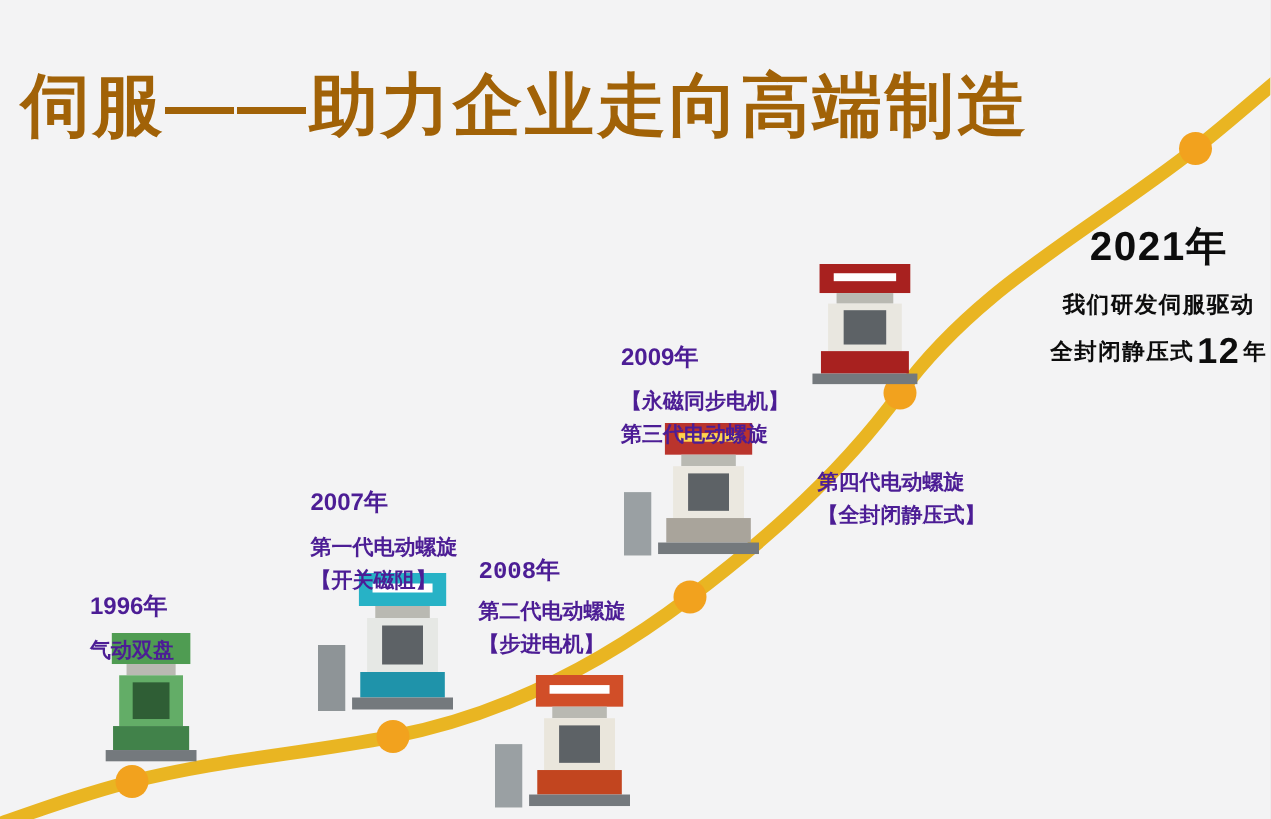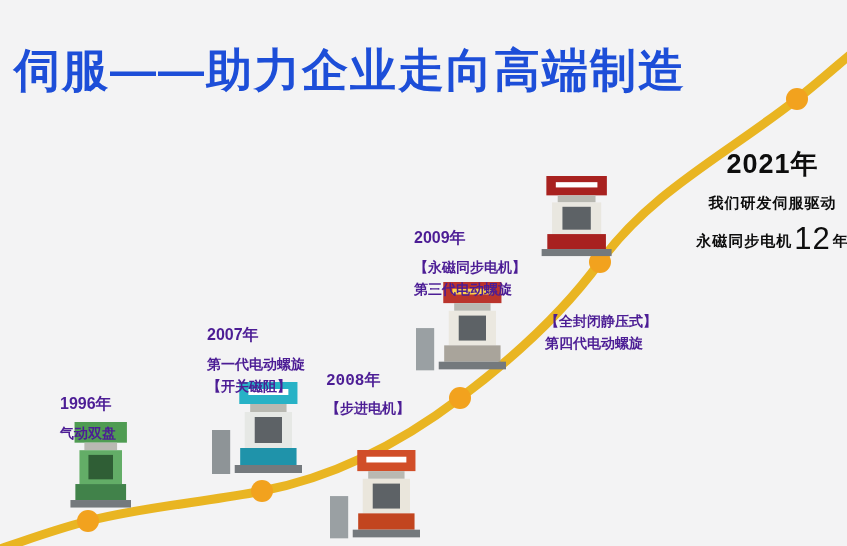--- a/index.html
+++ b/index.html
@@ -6,37 +6,37 @@
   html,body { background:#e9e9ea; }
   body { font-family:"Liberation Sans","DejaVu Sans",sans-serif; }
   .canvas {
     position:relative; width:847px; height:546px; margin:0 auto;
     background:#f3f3f4; overflow:hidden;
   }
   .curve-svg { position:absolute; left:0; top:0; width:847px; height:546px; z-index:1; }
   .title {
     position:absolute; left:14px; top:40px; z-index:4;
     font-size:46px; font-weight:800; letter-spacing:2px;
-    color:#1d4ed8; white-space:nowrap;
+    color:#a16207; white-space:nowrap;
   }
   .mtext {
     position:absolute; transform:translateX(-50%);
     text-align:left; z-index:3; color:#4c1d95; white-space:nowrap;
   }
   .myear { font-size:16px; font-weight:bold; margin-bottom:7px; }
   .mdesc { font-size:14px; font-weight:bold; line-height:22px; }
   .machine { position:absolute; z-index:2; }
   .finale {
     position:absolute; left:660px; top:146px; width:225px;
     text-align:center; z-index:3; color:#0d0d0d;
   }
   .fyear { font-size:27px; font-weight:bold; letter-spacing:1px; }
   .fline { font-size:15px; font-weight:bold; margin-top:12px; letter-spacing:1px; }
   .fline2 { font-size:15px; font-weight:bold; margin-top:8px; letter-spacing:1px; }
-  .fnum { font-size:31px; font-weight:normal; padding:0 2px; vertical-align:-3px;margin-top:11px; }
+  .fnum { font-size:24px; font-weight:bold; padding:0 2px; vertical-align:-3px;margin-top:11px; }
 </style>
 </head>
 <body>
 
 <div class="canvas">
 
   <svg class="curve-svg" viewBox="0 0 847 546" aria-hidden="true">
     <path d="M -20 556
              C 18 543, 52 530, 88 521
              C 148 506, 200 503, 262 491
@@ -80,20 +80,21 @@
     <rect x="40" y="7" width="44" height="6" fill="#ffffff"></rect>
     <rect x="42" y="22" width="40" height="8" fill="#b9b9b2"></rect>
     <rect x="36" y="30" width="52" height="36" fill="#e6e8e5"></rect>
     <rect x="47" y="35" width="30" height="26" fill="#5d6266"></rect>
     <rect x="31" y="66" width="62" height="17" fill="#1f93aa"></rect>
     <rect x="25" y="83" width="74" height="8" fill="#74797d"></rect>
   </svg>
 
   <div class="mtext" style="left:368px; top:370px;font-family:Liberation Mono, monospace;">
     <div class="myear">2008年</div>
+    <div class="mdesc">第二代电动螺旋</div>
     <div class="mdesc">【步进电机】</div>
   </div>
   <svg class="machine" style="left:330px; top:450px; width:100px; height:96px;" viewBox="0 0 110 100" preserveAspectRatio="none" aria-hidden="true">
     <rect x="0" y="48" width="20" height="44" fill="#9aa0a3"></rect>
     <rect x="30" y="0" width="64" height="22" fill="#d14e28"></rect>
     <rect x="40" y="7" width="44" height="6" fill="#ffffff"></rect>
     <rect x="42" y="22" width="40" height="8" fill="#b9b9b2"></rect>
     <rect x="36" y="30" width="52" height="36" fill="#eae6dc"></rect>
     <rect x="47" y="35" width="30" height="26" fill="#5d6266"></rect>
     <rect x="31" y="66" width="62" height="17" fill="#c2451f"></rect>
@@ -110,35 +111,35 @@
     <rect x="30" y="0" width="64" height="22" fill="#ba342c"></rect>
     <rect x="40" y="7" width="44" height="6" fill="#ffd34d"></rect>
     <rect x="42" y="22" width="40" height="8" fill="#b9b9b2"></rect>
     <rect x="36" y="30" width="52" height="36" fill="#ebe8e0"></rect>
     <rect x="47" y="35" width="30" height="26" fill="#5d6266"></rect>
     <rect x="31" y="66" width="62" height="17" fill="#a9a49b"></rect>
     <rect x="25" y="83" width="74" height="8" fill="#74797d"></rect>
   </svg>
 
   <div class="mtext" style="left:601px; top:310px;">
+    <div class="mdesc">第四代电动螺旋</div>
     <div class="mdesc">【全封闭静压式】</div>
-    <div class="mdesc">第四代电动螺旋</div>
   </div>
   <svg class="machine" style="left:518px; top:176px; width:104px; height:88px;" viewBox="0 0 110 100" preserveAspectRatio="none" aria-hidden="true">
     <rect x="0" y="48" width="20" height="44" fill="none"></rect>
     <rect x="30" y="0" width="64" height="22" fill="#a8211f"></rect>
     <rect x="40" y="7" width="44" height="6" fill="#ffffff"></rect>
     <rect x="42" y="22" width="40" height="8" fill="#b9b9b2"></rect>
     <rect x="36" y="30" width="52" height="36" fill="#e9e7e0"></rect>
     <rect x="47" y="35" width="30" height="26" fill="#5d6266"></rect>
     <rect x="31" y="66" width="62" height="17" fill="#a8211f"></rect>
     <rect x="25" y="83" width="74" height="8" fill="#74797d"></rect>
   </svg>
 
   <div class="finale">
     <div class="fyear">2021年</div>
     <div class="fline">我们研发伺服驱动</div>
     <div class="fline2">
-      <span>永磁同步电机</span><span class="fnum">12</span><span>年</span>
+      <span>全封闭静压式</span><span class="fnum">12</span><span>年</span>
     </div>
   </div>
 
 </div>
 
 </body></html>

